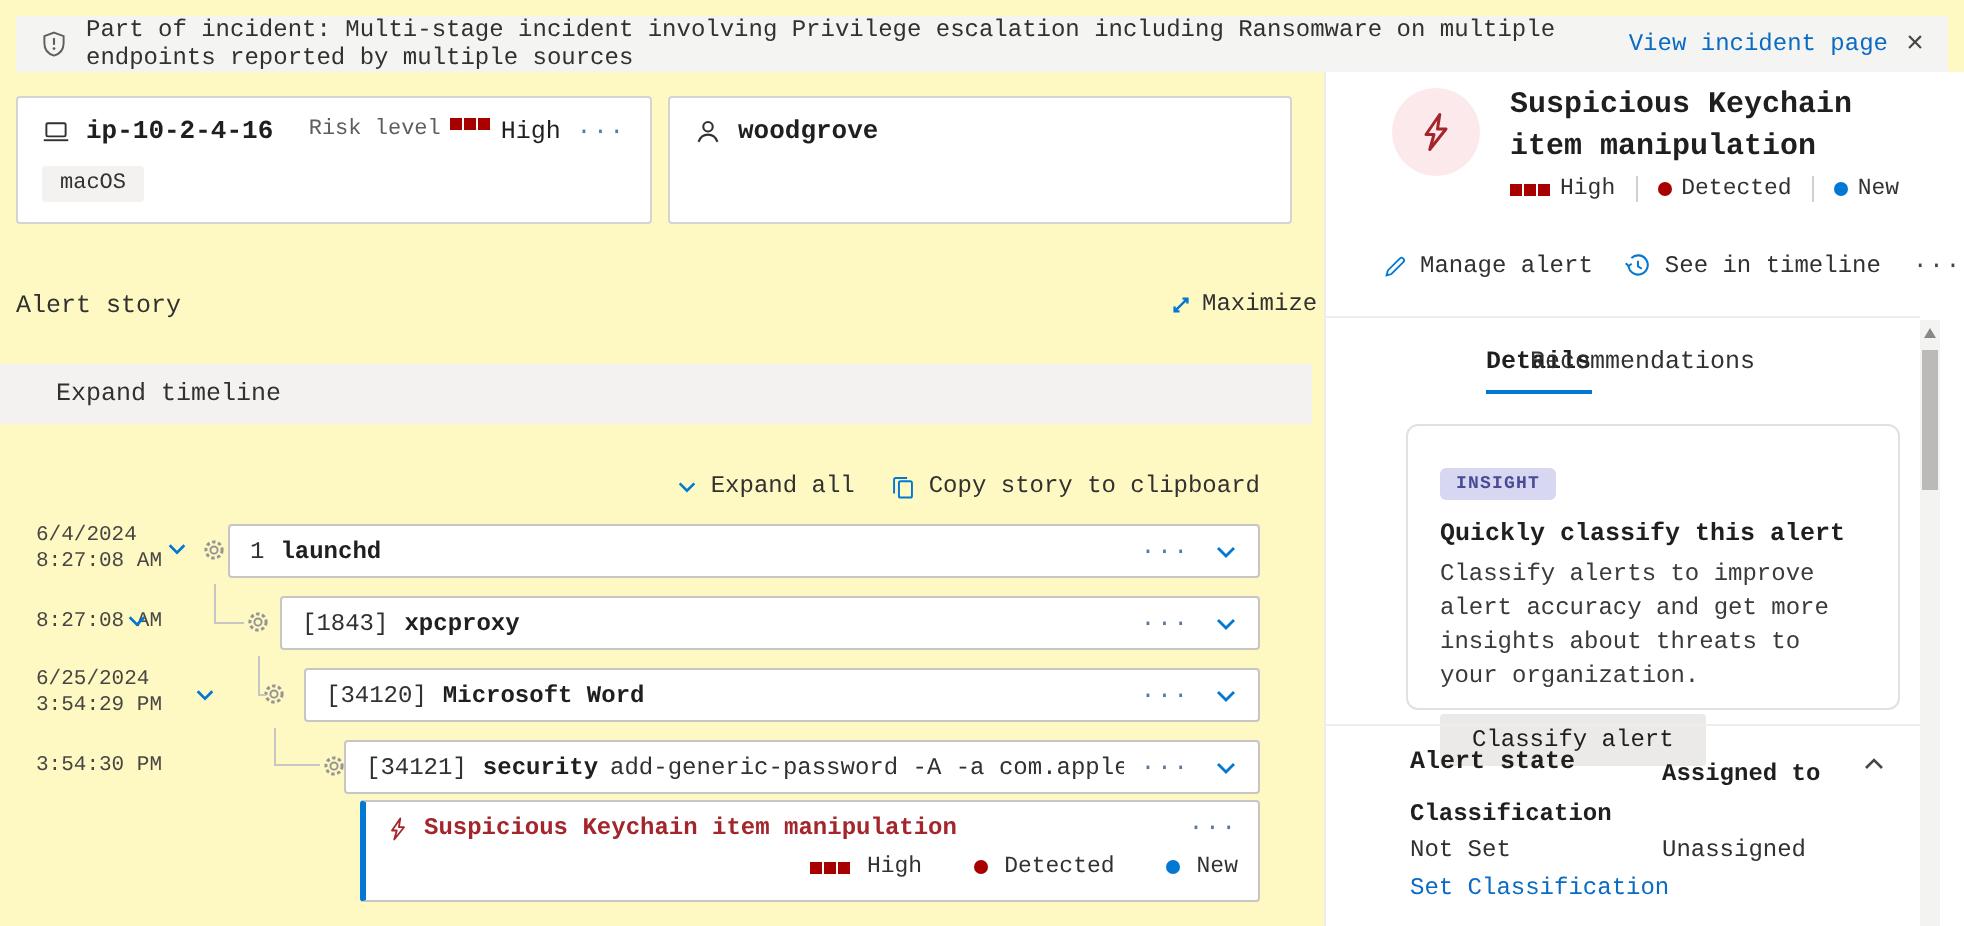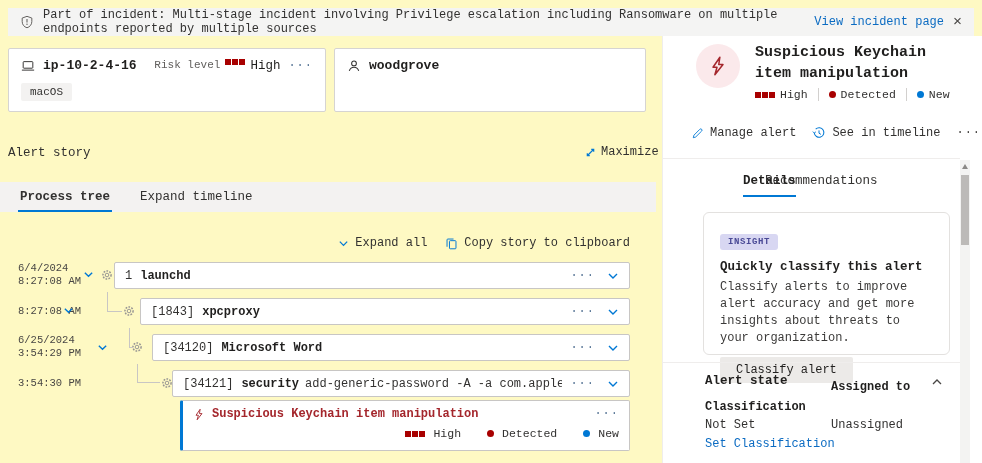--- a/index.html
+++ b/index.html
@@ -164,21 +164,20 @@
   <div class="maximize">
     <span>
       <svg width="11" height="11" viewBox="0 0 12 12">
           <path d="M2.5 9.5l7-7M6.8 2.5h2.7v2.7M5.2 9.5H2.5V6.8" fill="none" stroke="#0078d4" stroke-width="1.3"></path>
         </svg>
     </span>
     <span>Maximize</span>
   </div>
 
   <div class="tabstrip">
-    <div class="ltab active">Process tree</div>
     <div class="ltab idle">Expand timeline</div>
   </div>
 
   <div class="tree-actions">
     <span class="act">
       <svg width="11" height="11" viewBox="0 0 12 12">
           <path d="M2 4l4 4 4-4" fill="none" stroke="#0078d4" stroke-width="1.4"></path>
         </svg>
       <span>Expand all</span>
     </span>

